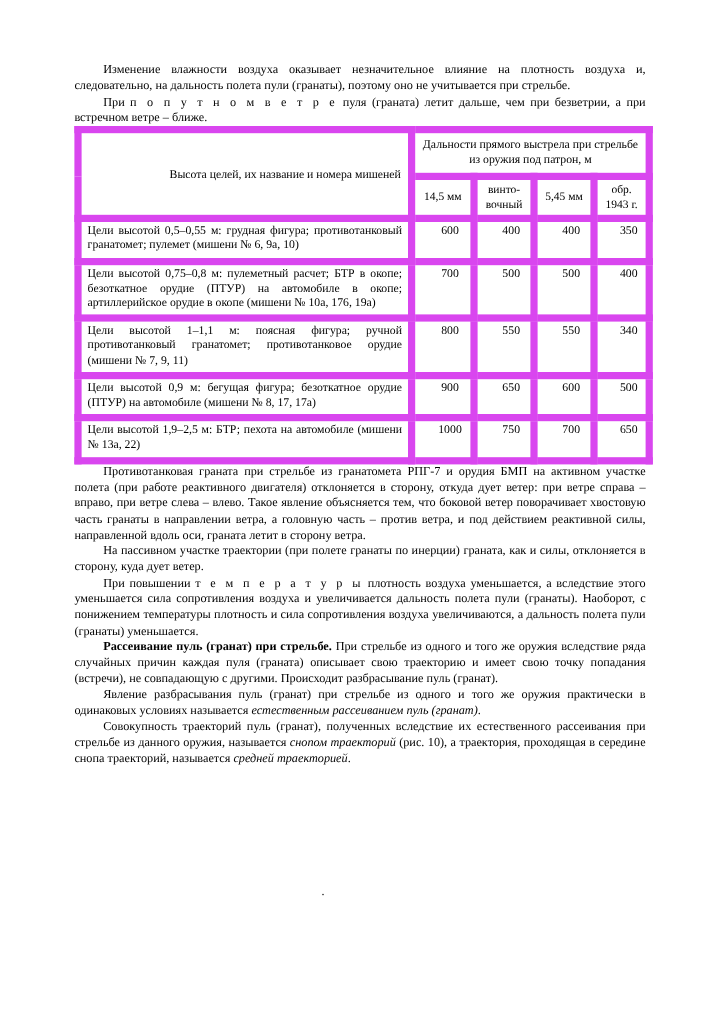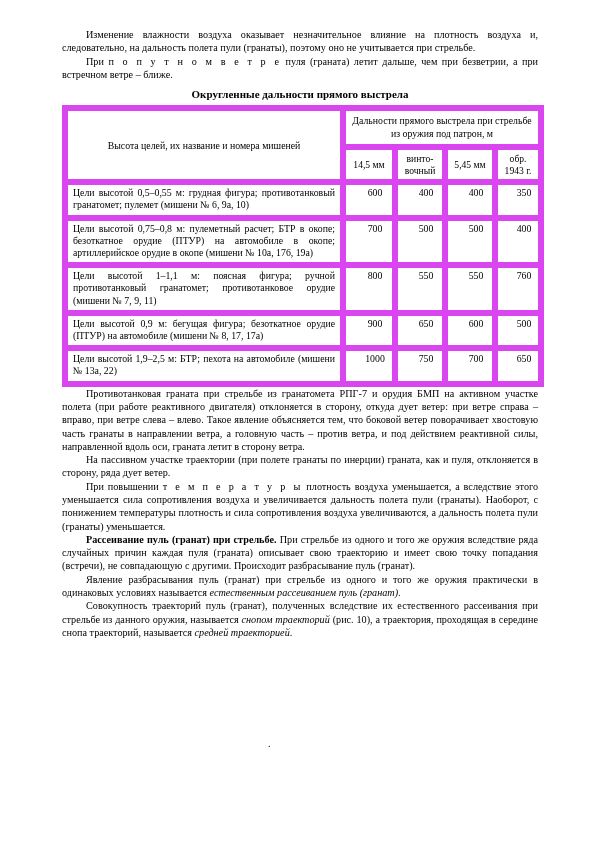--- a/index.html
+++ b/index.html
@@ -11,21 +11,21 @@
     width: 600px;
     height: 849px;
     font-family: "Liberation Serif", "DejaVu Serif", serif;
     color: #000000;
     position: relative;
     overflow: hidden;
   }
   .page {
     position: absolute;
     left: 62px;
-    top: 28px;
+    top: 52px;
     width: 476px;
   }
   p.body {
     margin: 0;
     font-size: 10.2px;
     line-height: 13.3px;
     text-align: justify;
     text-indent: 24px;
     hyphens: manual;
   }
@@ -60,21 +60,21 @@
     font-size: 9.6px;
     table-layout: fixed;
   }
   table.dist td, table.dist th {
     border: 6px solid #d946ef;
     padding: 0;
     font-weight: normal;
     vertical-align: top;
   }
   table.dist .hdr-left {
-    text-align: center;
+    text-align: right;
     vertical-align: middle;
     padding: 4px 6px;
     font-size: 9.8px;
   }
   table.dist .hdr-top {
     text-align: center;
     vertical-align: middle;
     padding: 4px 6px;
     font-size: 9.8px;
     line-height: 12.6px;
@@ -111,21 +111,20 @@
 </head>
 <body>
 
 <div class="page">
 
   <p class="body">Изменение влажности воздуха оказывает незначительное влияние на плотность воздуха и, следовательно, на дальность полета пули (гранаты), поэтому оно не учитывается при стрельбе.</p>
 
   <p class="body"><span>При </span><span class="sp">п о п у т н о м   в е т р е</span><span> пуля (граната) летит дальше, чем при безветрии, а при встречном ветре – ближе.</span></p>
 
 
-  <p class="table-title">Округленные дальности прямого выстрела</p>
 
   <table class="dist">
     <colgroup>
       <col style="width:278px">
       <col style="width:52px">
       <col style="width:50px">
       <col style="width:50px">
       <col style="width:46px">
     </colgroup>
     <thead>
@@ -153,21 +152,21 @@
         <td class="num">700</td>
         <td class="num">500</td>
         <td class="num">500</td>
         <td class="num">400</td>
       </tr>
       <tr>
         <td class="desc">Цели высотой 1–1,1 м: поясная фигура; ручной противотанковый гранатомет; противотанковое орудие (мишени № 7, 9, 11)</td>
         <td class="num">800</td>
         <td class="num">550</td>
         <td class="num">550</td>
-        <td class="num">760</td>
+        <td class="num">340</td>
       </tr>
       <tr>
         <td class="desc">Цели высотой 0,9 м: бегущая фигура; безоткатное орудие (ПТУР) на автомобиле (мишени № 8, 17, 17а)</td>
         <td class="num">900</td>
         <td class="num">650</td>
         <td class="num">600</td>
         <td class="num">500</td>
       </tr>
       <tr>
         <td class="desc">Цели высотой 1,9–2,5 м: БТР; пехота на автомобиле (мишени № 13а, 22)</td>
@@ -175,21 +174,21 @@
         <td class="num">750</td>
         <td class="num">700</td>
         <td class="num">650</td>
       </tr>
     </tbody>
   </table>
 
 
   <p class="body">Противотанковая граната при стрельбе из гранатомета РПГ-7 и орудия БМП на активном участке полета (при работе реактивного двигателя) отклоняется в сторону, откуда дует ветер: при ветре справа – вправо, при ветре слева – влево. Такое явление объясняется тем, что боковой ветер поворачивает хвостовую часть гранаты в направлении ветра, а головную часть – против ветра, и под действием реактивной силы, направленной вдоль оси, граната летит в сторону ветра.</p>
 
-  <p class="body">На пассивном участке траектории (при полете гранаты по инерции) граната, как и пуля, отклоняется в сторону, ряда дует ветер.</p>
+  <p class="body">На пассивном участке траектории (при полете гранаты по инерции) граната, как и силы, отклоняется в сторону, куда дует ветер.</p>
 
   <p class="body"><span>При повышении </span><span class="sp">т е м п е р а т у р ы</span><span> плотность воздуха уменьшается, а вследствие этого уменьшается сила сопротивления воздуха и увеличивается дальность полета пули (гранаты). Наоборот, с понижением температуры плотность и сила сопротивления воздуха увеличиваются, а дальность полета пули (гранаты) уменьшается.</span></p>
 
   <p class="body"><span class="bold">Рассеивание пуль (гранат) при стрельбе.</span><span> При стрельбе из одного и того же оружия вследствие ряда случайных причин каждая пуля (граната) описывает свою траекторию и имеет свою точку попадания (встречи), не совпадающую с другими. Происходит разбрасывание пуль (гранат).</span></p>
 
   <p class="body"><span>Явление разбрасывания пуль (гранат) при стрельбе из одного и того же оружия практически в одинаковых условиях называется </span><span class="ital">естественным рассеиванием пуль (гранат)</span><span>.</span></p>
 
   <p class="body"><span>Совокупность траекторий пуль (гранат), полученных вследствие их естественного рассеивания при стрельбе из данного оружия, называется </span><span class="ital">снопом траекторий</span><span> (рис. 10), а траектория, проходящая в середине снопа траекторий, называется </span><span class="ital">средней траекторией</span><span>.</span></p>
 
 </div>

